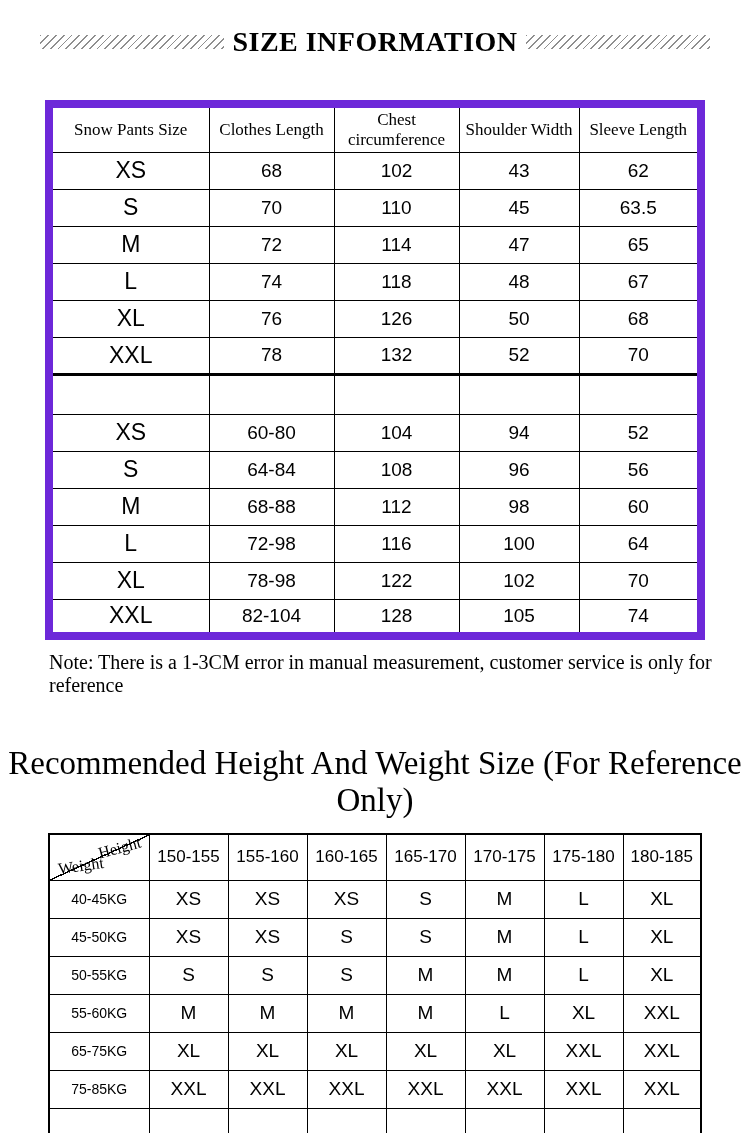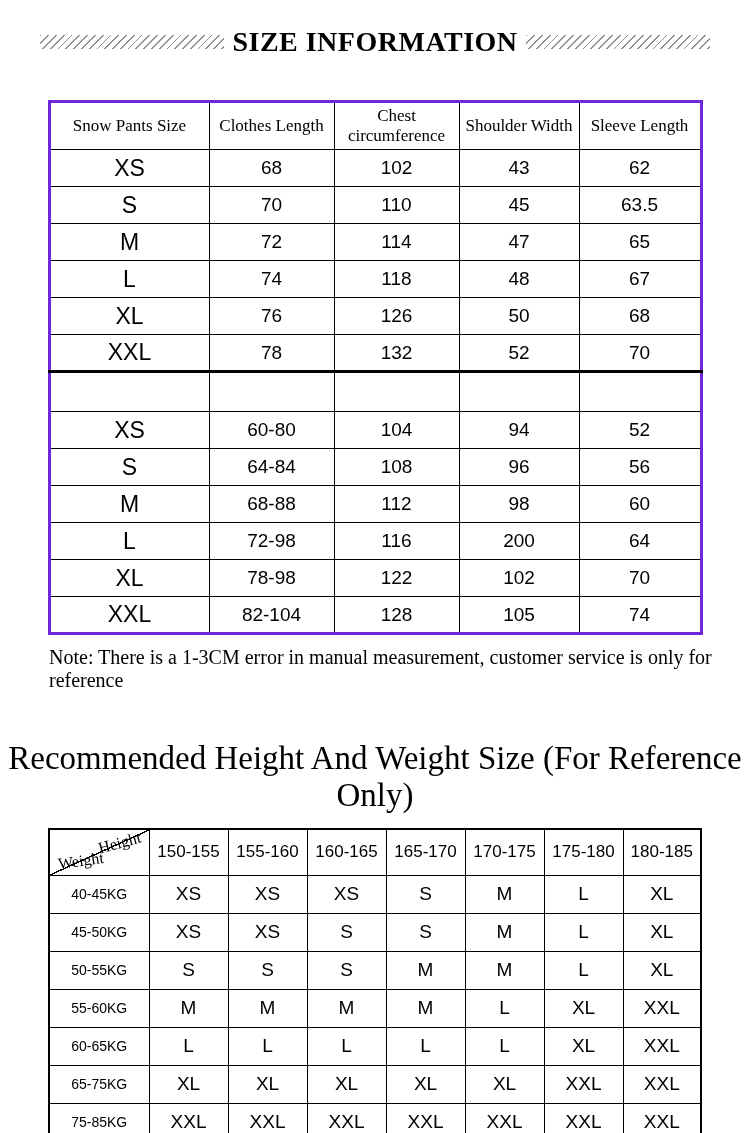--- a/index.html
+++ b/index.html
@@ -30,21 +30,21 @@
     font-weight: 600;
     letter-spacing: 0.5px;
     white-space: nowrap;
     font-family: "Liberation Serif", serif;
   }
   
   table { border-collapse: collapse; table-layout: fixed; }
   .size-table {
     width: 652px;
     margin: 42px auto 8px auto;
-    border: 3px solid #6d28d9;
+    border: 8px solid #6d28d9;
   }
   .size-table th, .size-table td {
     border: 1px solid #000;
     text-align: center;
     vertical-align: middle;
     padding: 0 2px;
   }
   .size-table th {
     font-family: "Liberation Serif", serif;
     font-weight: normal;
@@ -229,21 +229,21 @@
       <td class="size-col">M</td>
       <td>68-88</td>
       <td>112</td>
       <td>98</td>
       <td>60</td>
     </tr>
     <tr>
       <td class="size-col">L</td>
       <td>72-98</td>
       <td>116</td>
-      <td>200</td>
+      <td>100</td>
       <td>64</td>
     </tr>
     <tr>
       <td class="size-col">XL</td>
       <td>78-98</td>
       <td>122</td>
       <td>102</td>
       <td>70</td>
     </tr>
     <tr>
@@ -321,30 +321,20 @@
       <td class="weight-col">55-60KG</td>
       <td>M</td>
       <td>M</td>
       <td>M</td>
       <td>M</td>
       <td>L</td>
       <td>XL</td>
       <td>XXL</td>
     </tr>
     <tr>
-      <td class="weight-col">60-65KG</td>
-      <td>L</td>
-      <td>L</td>
-      <td>L</td>
-      <td>L</td>
-      <td>L</td>
-      <td>XL</td>
-      <td>XXL</td>
-    </tr>
-    <tr>
       <td class="weight-col">65-75KG</td>
       <td>XL</td>
       <td>XL</td>
       <td>XL</td>
       <td>XL</td>
       <td>XL</td>
       <td>XXL</td>
       <td>XXL</td>
     </tr>
     <tr>

